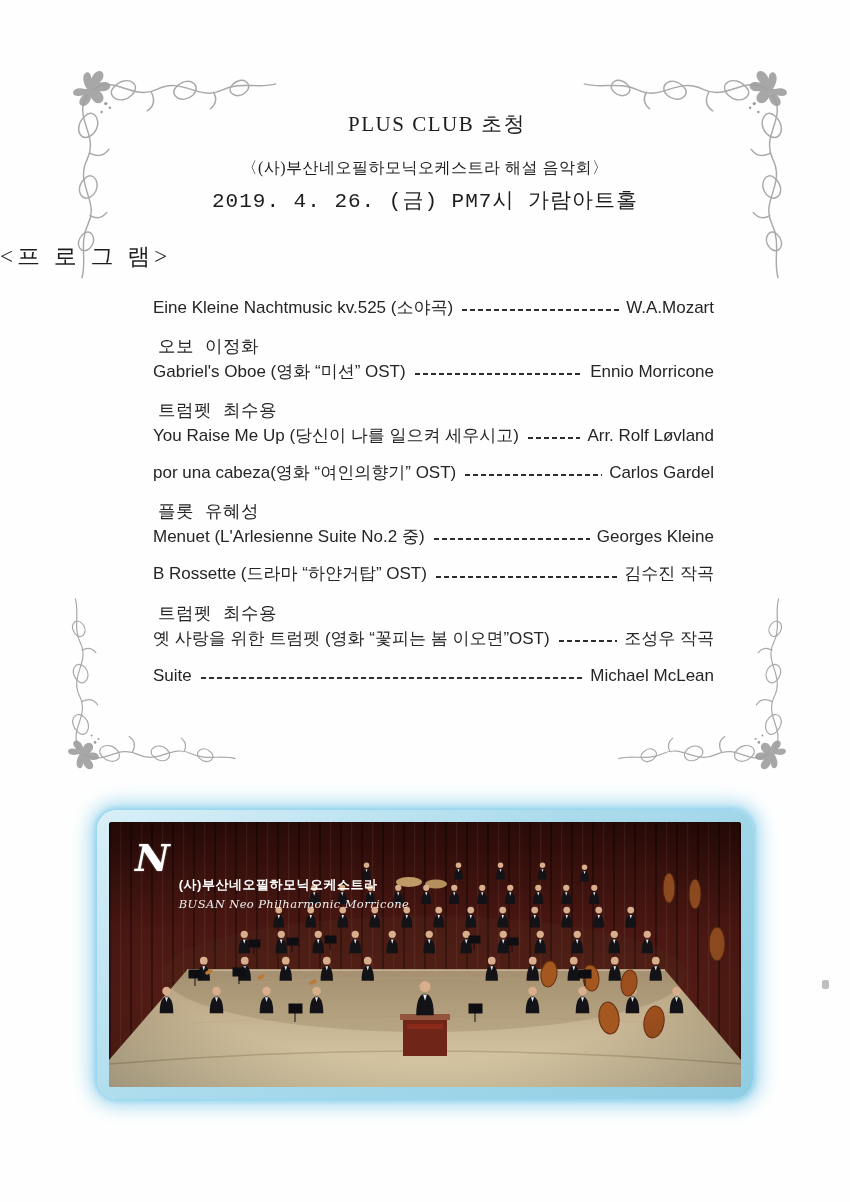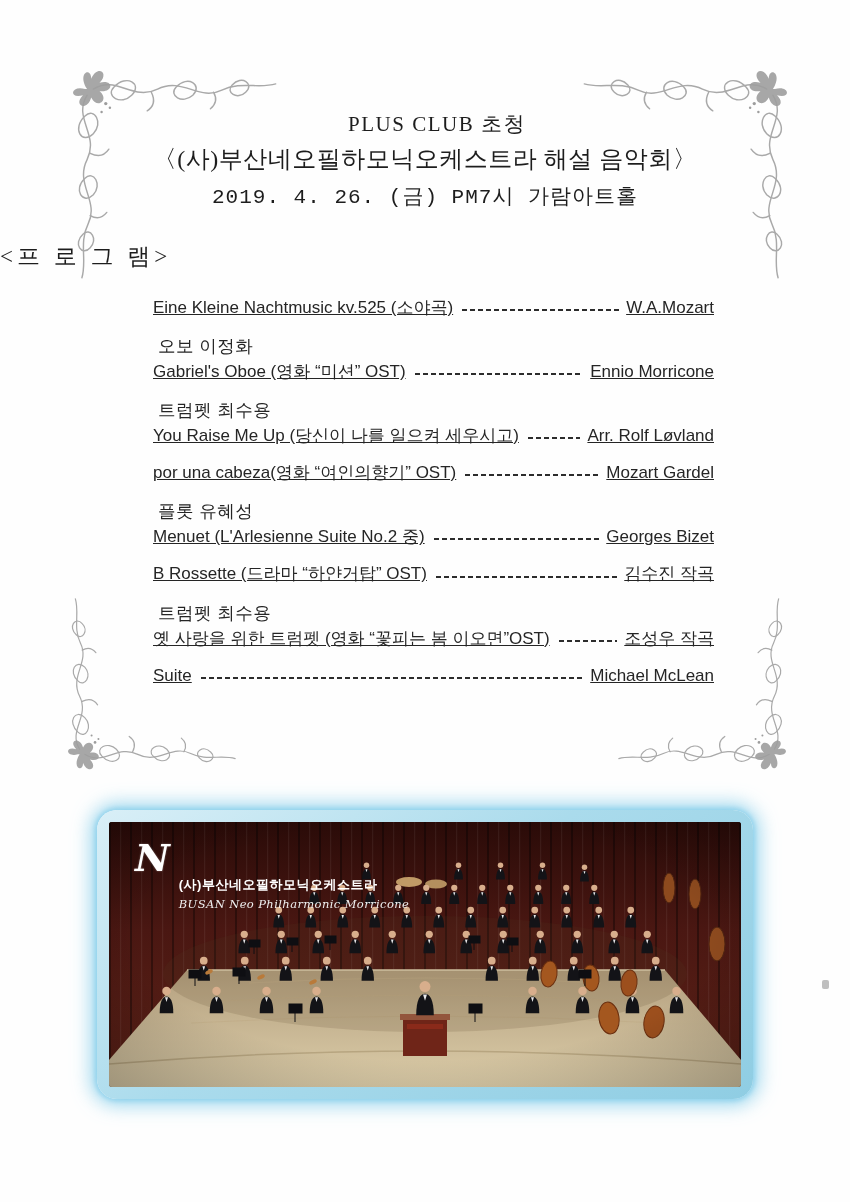--- a/index.html
+++ b/index.html
@@ -10,33 +10,33 @@
   
   .orn{position:absolute;width:228px;height:228px;pointer-events:none;}
   .orn.tl{left:56px;top:58px;}
   .orn.tr{right:46px;top:58px;transform:scaleX(-1);}
   .orn.bl{left:54px;top:592px;width:188px;height:188px;transform:scaleY(-1);}
   .orn.br{right:50px;top:592px;width:188px;height:188px;transform:scale(-1,-1);}
 
   
   .header{position:absolute;top:110px;left:0;width:100%;text-align:center;}
   .h1{font-size:21px;letter-spacing:1.5px;padding-left:24px;}
-  .h2{font-size:24px;margin-top:5px;letter-spacing:.5px;}
+  .h2{font-size:16px;margin-top:20px;letter-spacing:.5px;}
   .h3{font-size:21px;margin-top:7px;letter-spacing:1px;font-family:Liberation Mono, monospace;}
   .prog-heading{position:absolute;top:241px;left:0;width:100%;text-align:left;
                 font-size:23px;letter-spacing:4px;}
 
   
   .program{position:absolute;left:153px;top:297px;width:561px;
            font-family:"Liberation Sans","DejaVu Sans",sans-serif;
            font-size:17px;color:#252525;}
   .item{margin-bottom:15px;}
   .performer{padding-left:5px;margin-bottom:3px;font-size:17.5px;
-             font-family:Liberation Sans, sans-serif;letter-spacing:.5px;}
-  .piece-row{display:flex;align-items:baseline;line-height:1.3;text-decoration:underline;}
+             font-family:Liberation Mono, monospace;letter-spacing:.5px;}
+  .piece-row{display:flex;align-items:baseline;line-height:1.3;}
   .piece-title{white-space:nowrap;}
   .composer{white-space:nowrap;text-align:right;}
   .leader{flex:1 1 auto;height:2px;margin:0 7px 0 9px;align-self:center;transform:translateY(2px);
           background:repeating-linear-gradient(90deg,#2c2c2c 0 5px,transparent 5px 8px);}
 
   
   .photo-frame{position:absolute;left:97px;top:810px;width:656px;height:289px;
                border-radius:20px;
                background:linear-gradient(145deg,#d9eff7 0%,#aadbec 45%,#8fcde3 100%);
                box-shadow:0 0 18px 7px rgba(134,205,233,.75),0 0 5px 2px rgba(150,212,238,.9);}
@@ -137,30 +137,30 @@
         <span class="piece-title">You Raise Me Up (당신이 나를 일으켜 세우시고)</span>
         <span class="leader"></span>
         <span class="composer">Arr. Rolf Løvland</span>
       </div>
     </div>
 
     <div class="item">
       <div class="piece-row">
         <span class="piece-title">por una cabeza(영화 “여인의향기” OST)</span>
         <span class="leader"></span>
-        <span class="composer">Mozart Gardel</span>
+        <span class="composer">Carlos Gardel</span>
       </div>
     </div>
 
     <div class="item">
       <div class="performer">플롯 유혜성</div>
       <div class="piece-row">
         <span class="piece-title">Menuet (L'Arlesienne Suite No.2 중)</span>
         <span class="leader"></span>
-        <span class="composer">Georges Bizet</span>
+        <span class="composer">Georges Kleine</span>
       </div>
     </div>
 
     <div class="item">
       <div class="piece-row">
         <span class="piece-title">B Rossette (드라마 “하얀거탑” OST)</span>
         <span class="leader"></span>
         <span class="composer">김수진 작곡</span>
       </div>
     </div>

